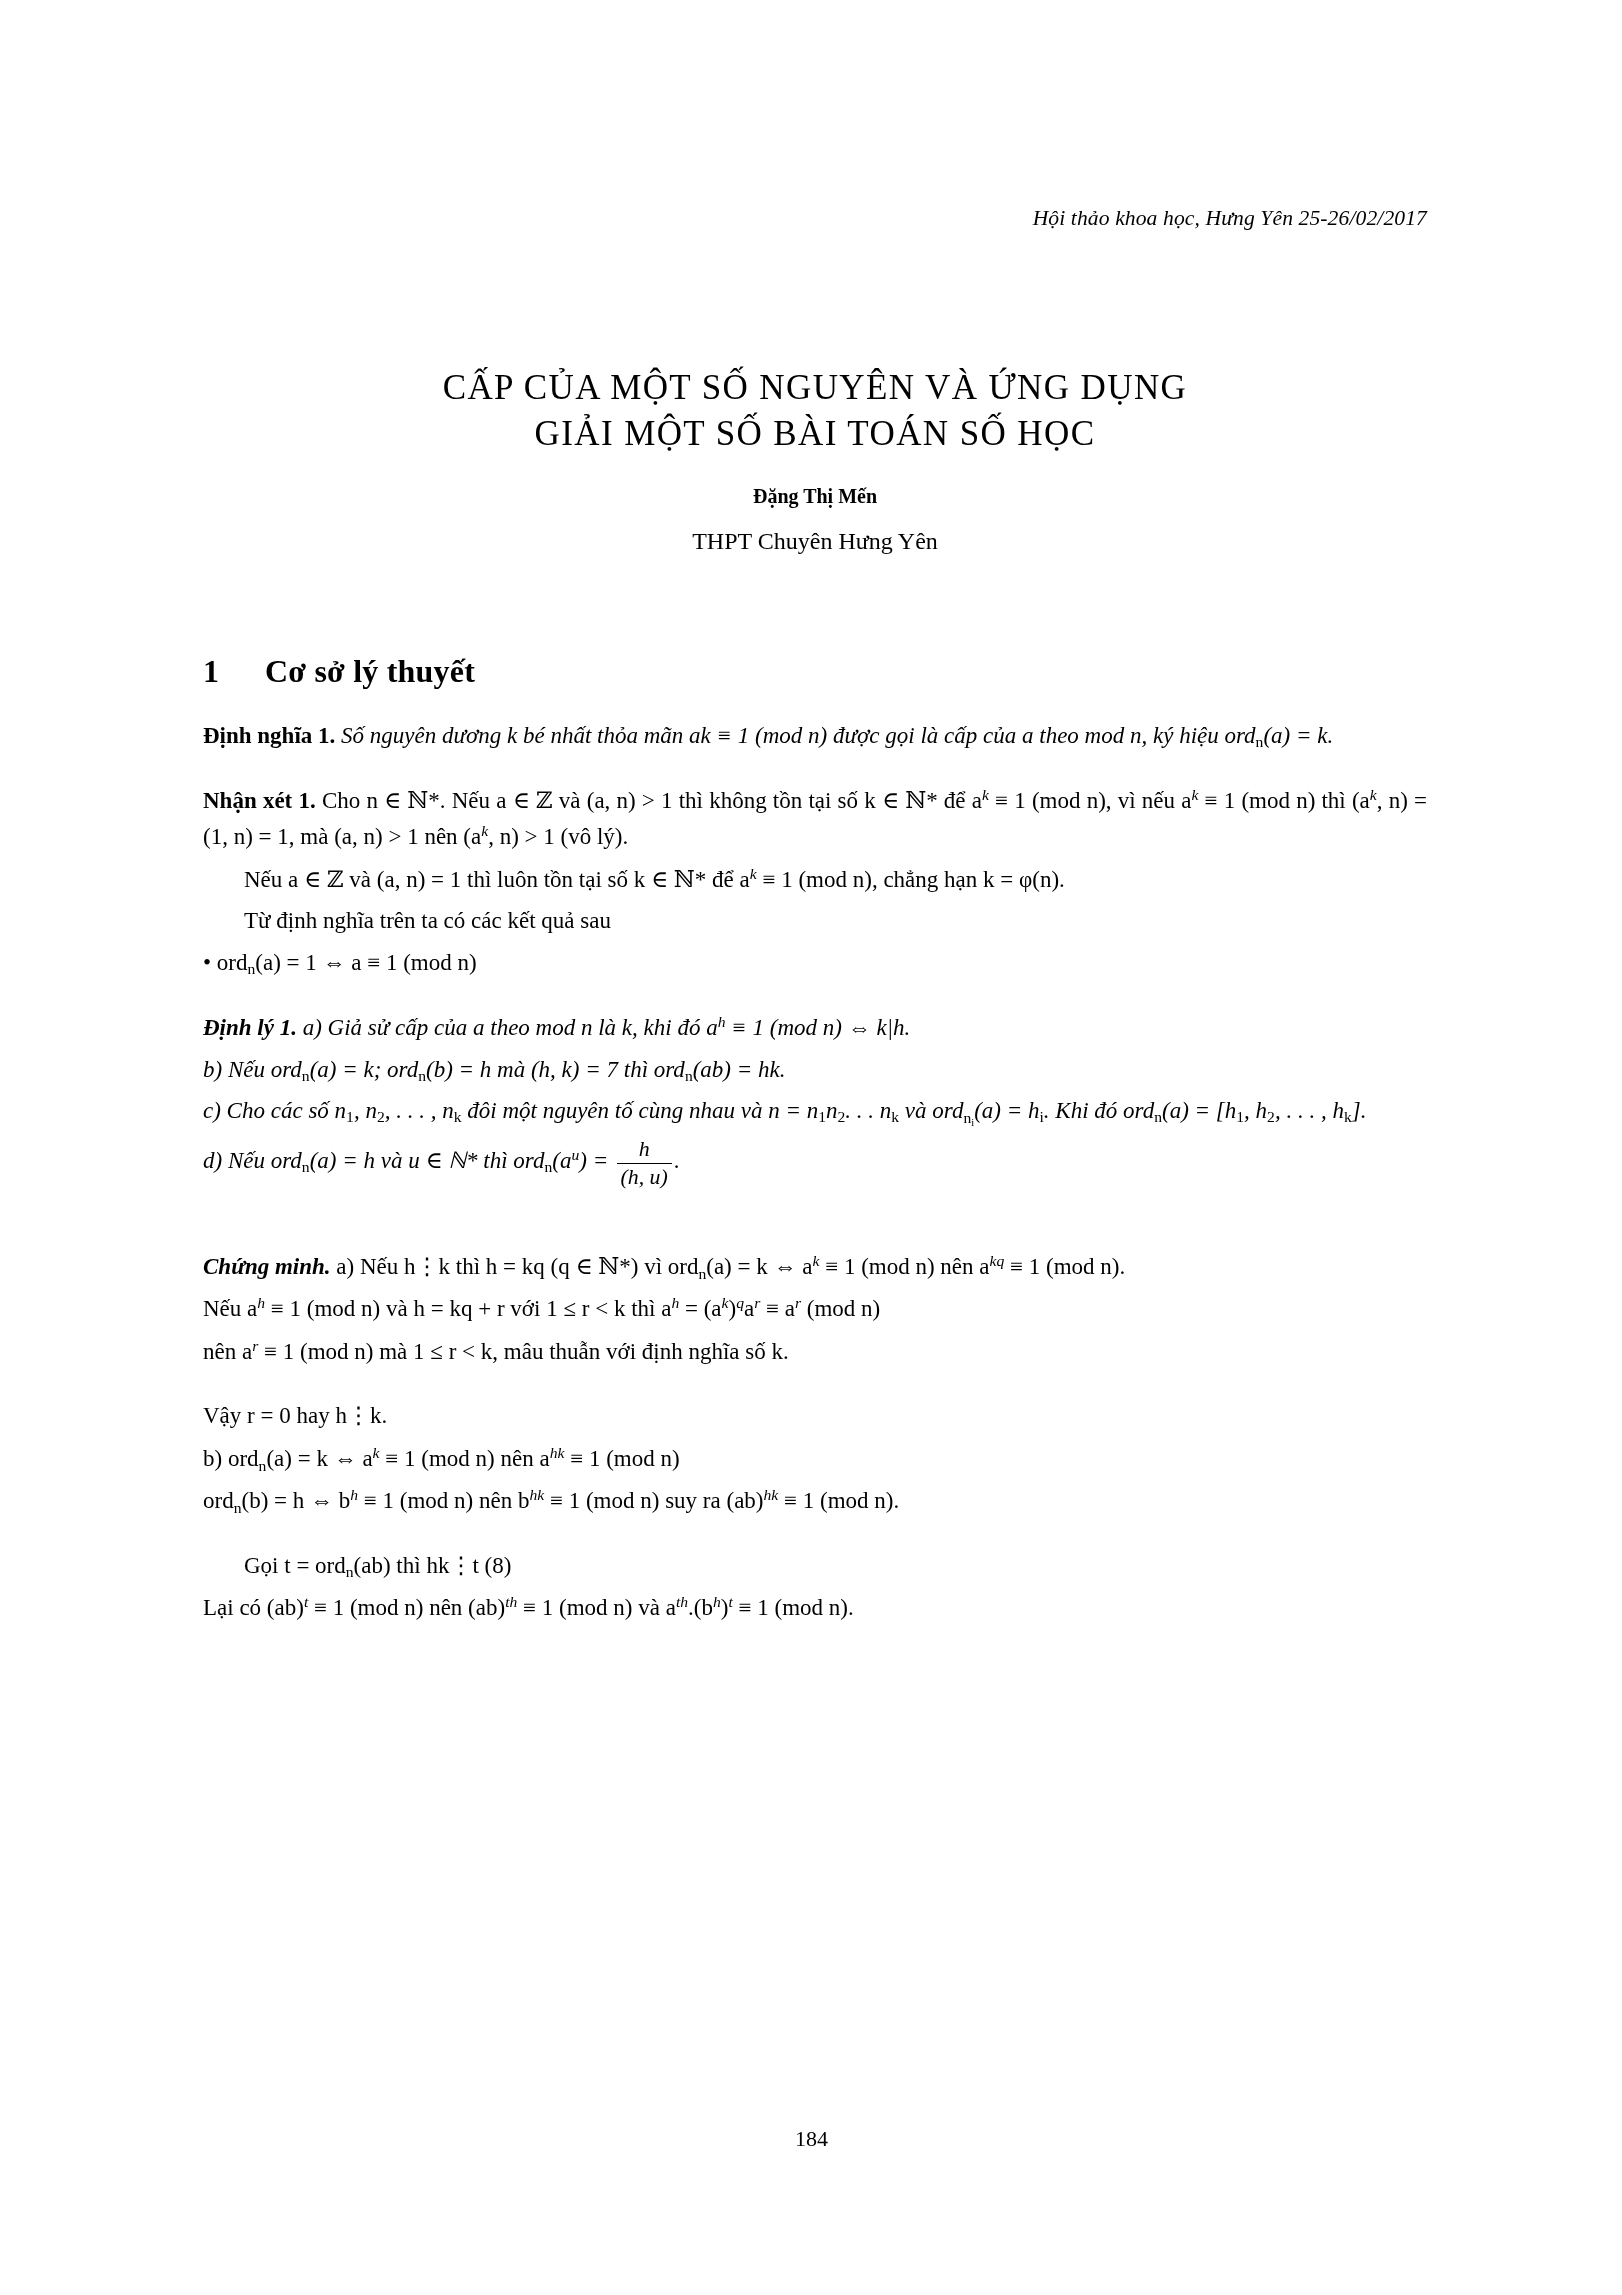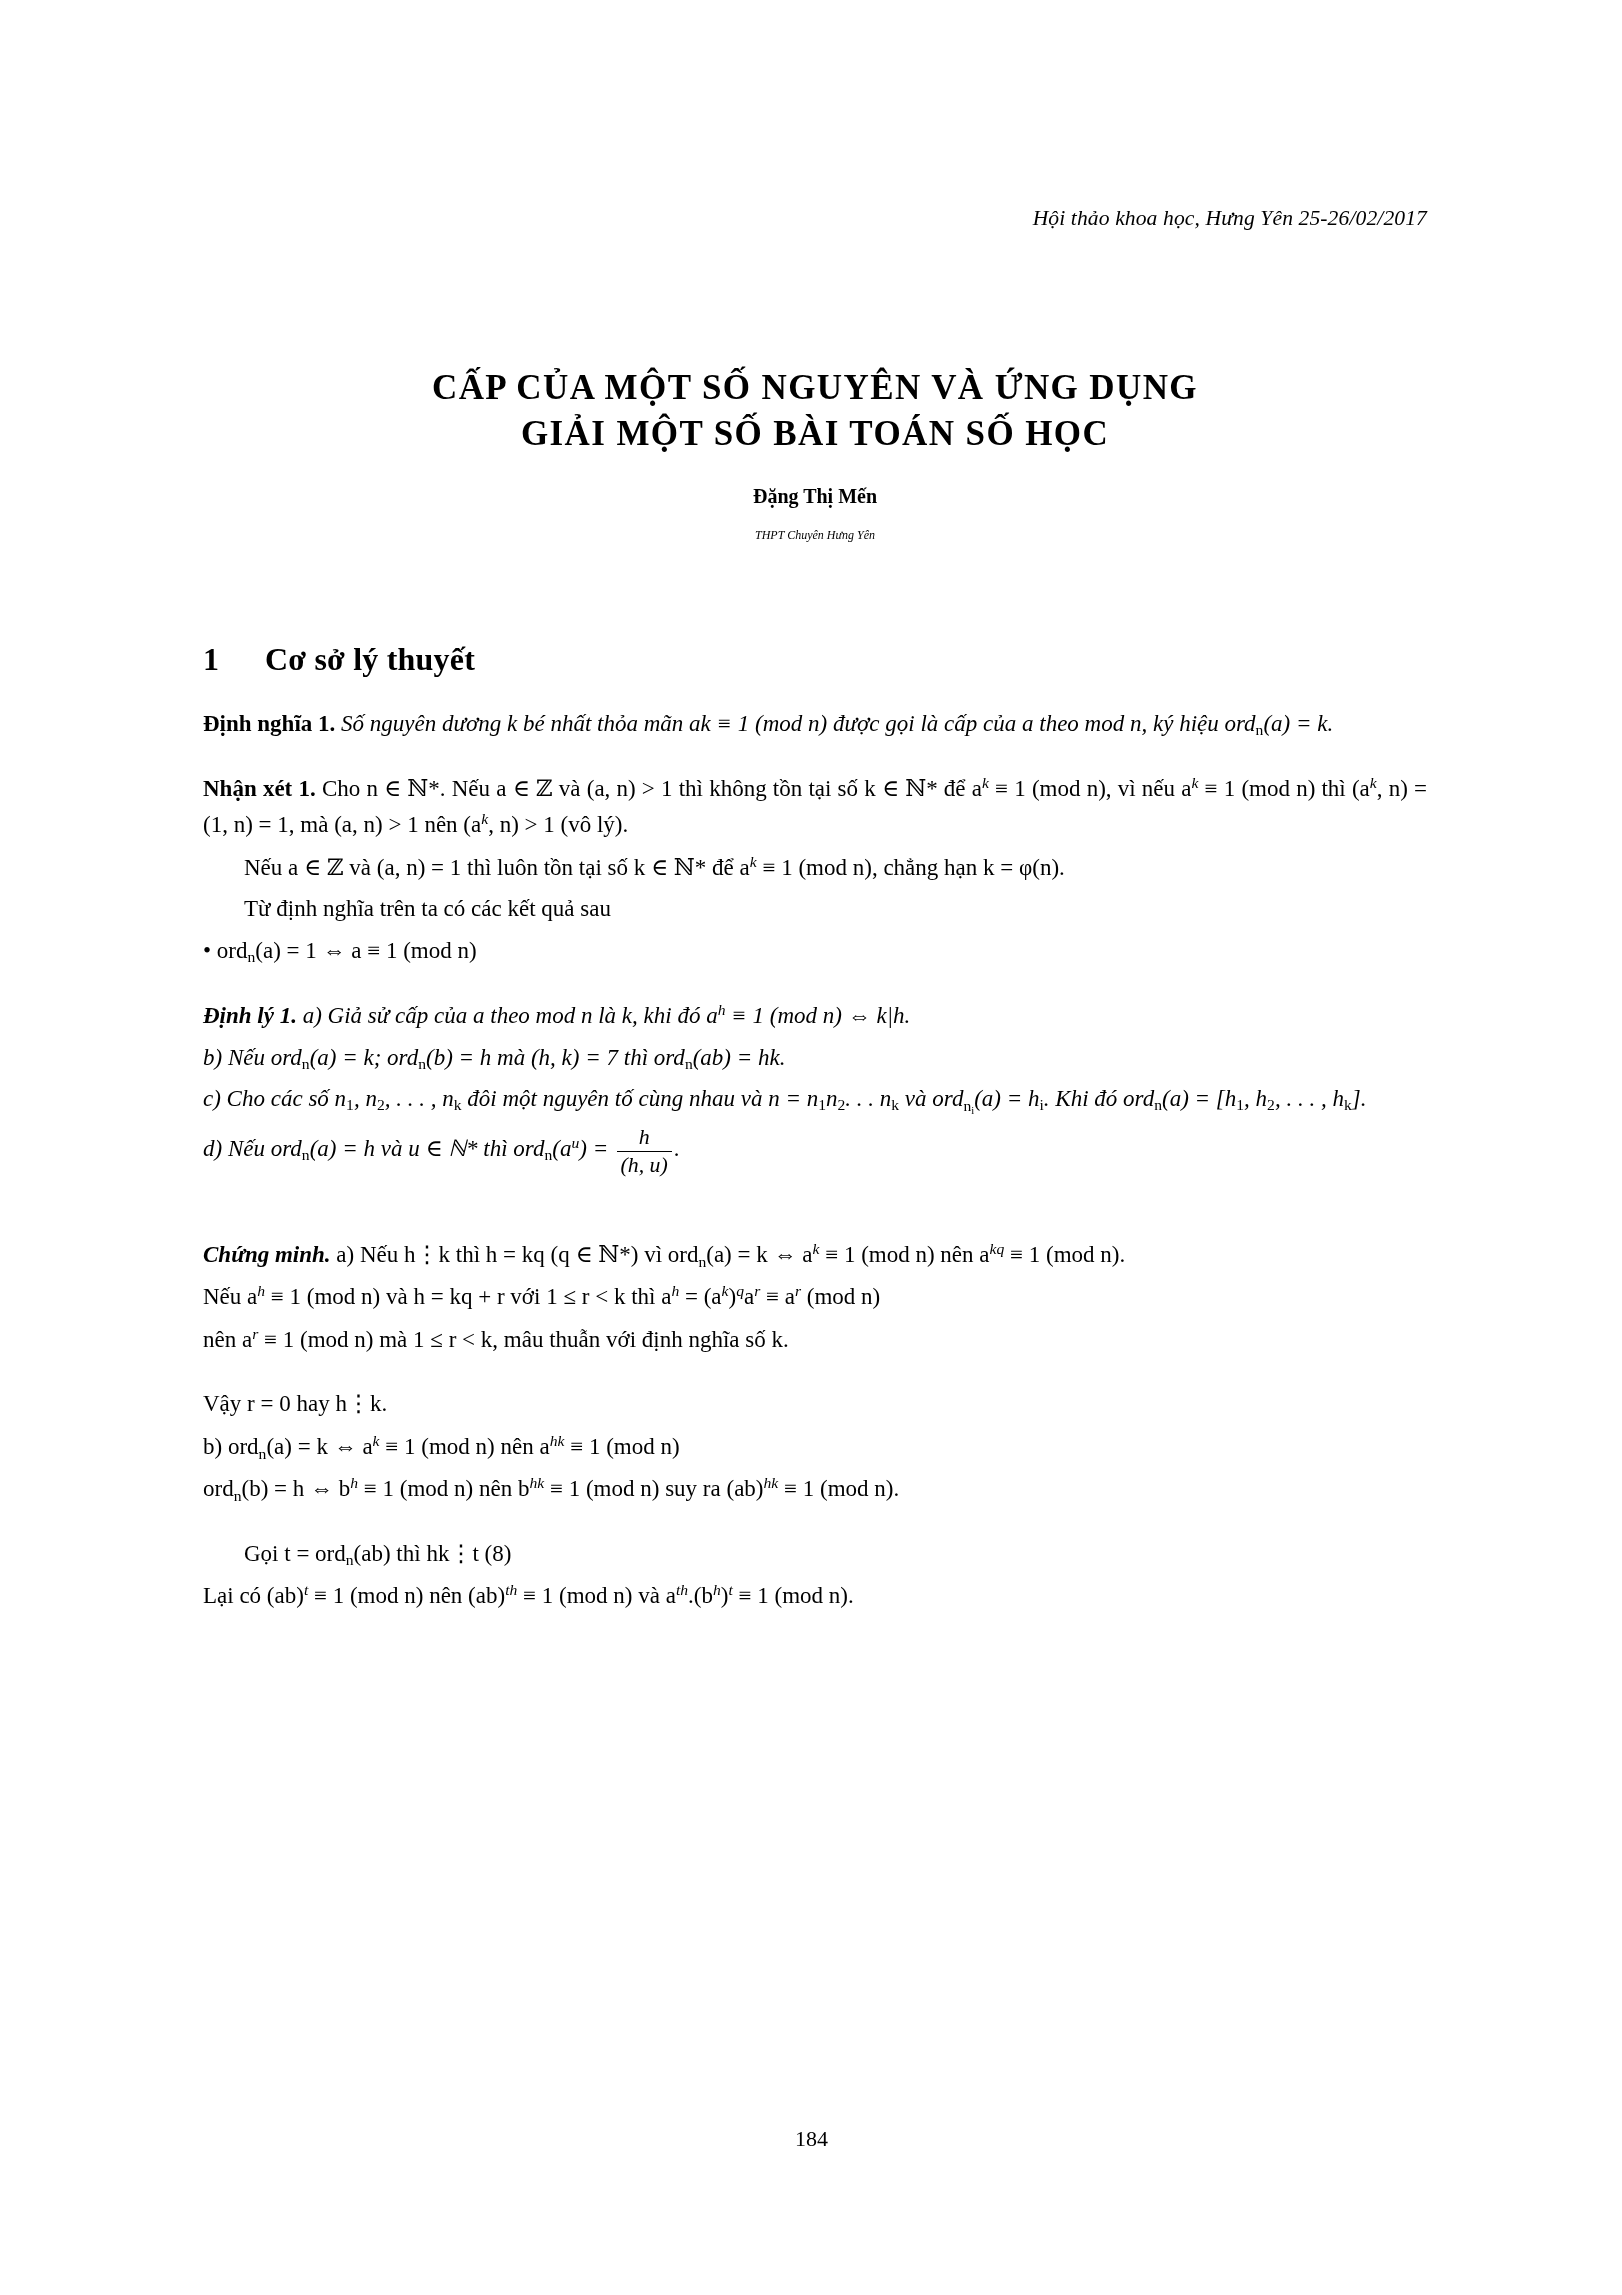--- a/index.html
+++ b/index.html
@@ -41,35 +41,34 @@
   
   .title-block {
     margin-top: 134px;
     text-align: center;
   }
   .title-line {
     font-size: 35px;
     letter-spacing: 1.4px;
     line-height: 1.32;
     font-variant: small-caps;
-    font-weight: bold;
+    font-weight: normal;
     margin: 0;
   }
 
   .authors {
     margin-top: 28px;
     text-align: center;
     font-size: 20px;
     font-weight: bold;
   }
   .affil {
     margin-top: 19.6px;
     text-align: center;
-    font-size: 12px;
-    font-style: italic;
+    font-size: 24px;
   }
 
   
   .section {
     margin-top: 98px;
     font-size: 32px;
     font-weight: bold;
     letter-spacing: 0.2px;
   }
   .section .num { display: inline-block; width: 62px; }

